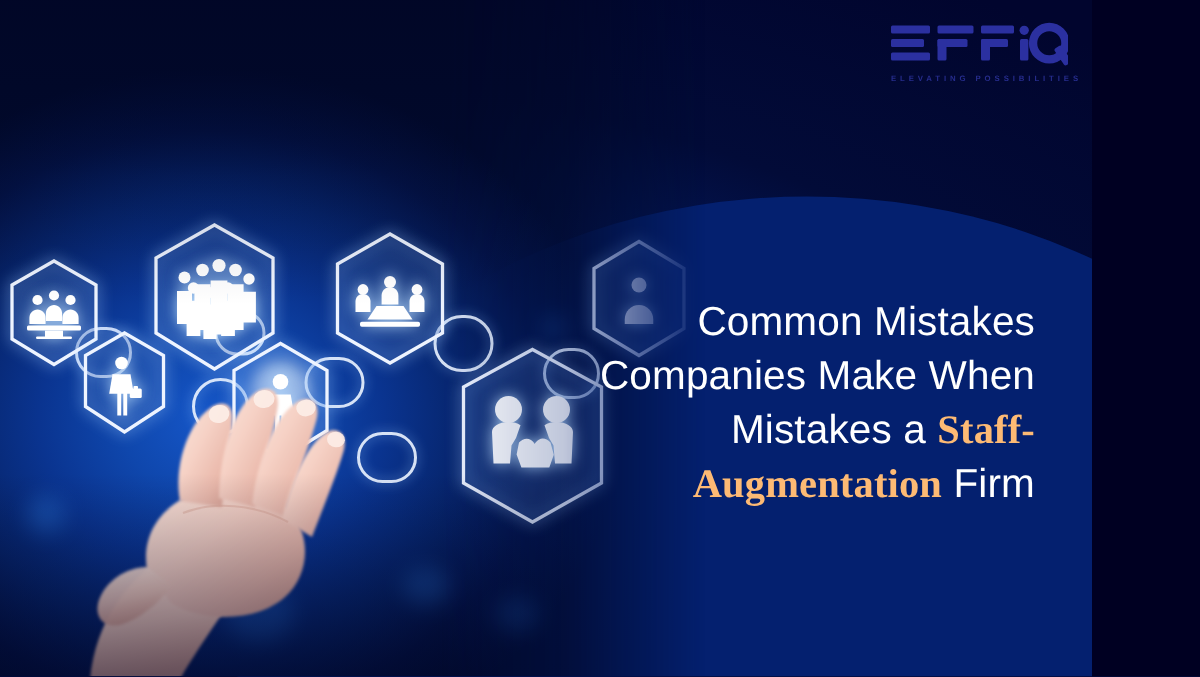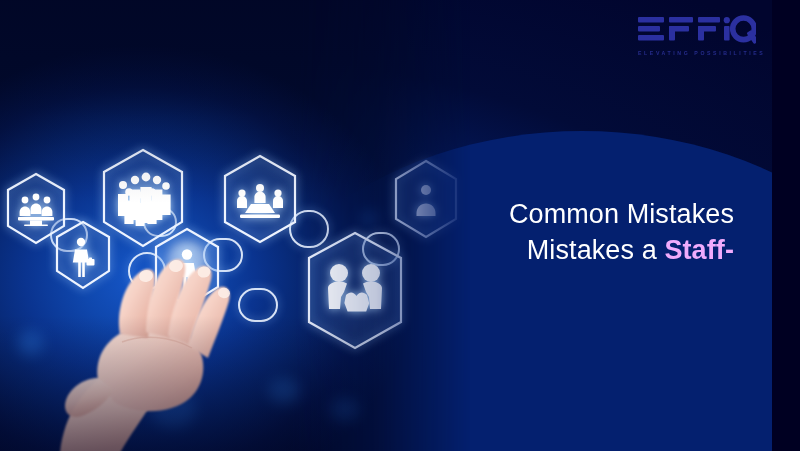--- a/index.html
+++ b/index.html
@@ -10,21 +10,20 @@
   body {
     font-family: "Liberation Sans", sans-serif;
   }
 
   #banner {
     position: relative;
     width: 728px;
     height: 451px;
     overflow: hidden;
     background: #01052e;
-    padding-left: 44px;
   }
 
   
   .bg-base {
     position: absolute;
     inset: 0;
     background:
       radial-gradient(120% 90% at 18% 72%, #0b3ea8 0%, #062a86 24%, #041a5e 46%, #020b38 68%, #01052e 100%);
   }
 
@@ -138,22 +137,23 @@
     top: 196px;
     width: 420px;
     text-align: right;
     color: #ffffff;
     font-size: 27px;
     line-height: 36px;
     font-weight: 400;
     letter-spacing: .1px;
   }
   .headline .accent {
-    color: #f0abfc;
+    color: #fdba74;
     font-weight: 700;
+    font-family: Liberation Serif, serif;
   }
 </style>
 </head>
 <body>
 
 <div id="banner">
 
   <div class="bg-base"></div>
 
   <div class="corner-arc-2"></div>
@@ -364,16 +364,18 @@
 
         <path d="M105.5 1.2a13.6 13.6 0 1 1 0 27.2 13.6 13.6 0 0 1 0-27.2zm0 5.6a8 8 0 1 0 0 16 8 8 0 0 0 0-16z"></path>
         <rect x="108.5" y="19" width="5.6" height="13.5" rx="1.4" transform="rotate(-34 108.5 19)"></rect>
       </g>
     </svg>
     <span class="logo-tag">ELEVATING POSSIBILITIES</span>
   </div>
 
   <div class="headline">
     <div>Common Mistakes</div>
+    <div>Companies Make When</div>
     <div><span>Mistakes a </span><span class="accent">Staff-</span></div>
+    <div><span class="accent">Augmentation</span><span> Firm</span></div>
   </div>
 
 </div>
 
 </body></html>

